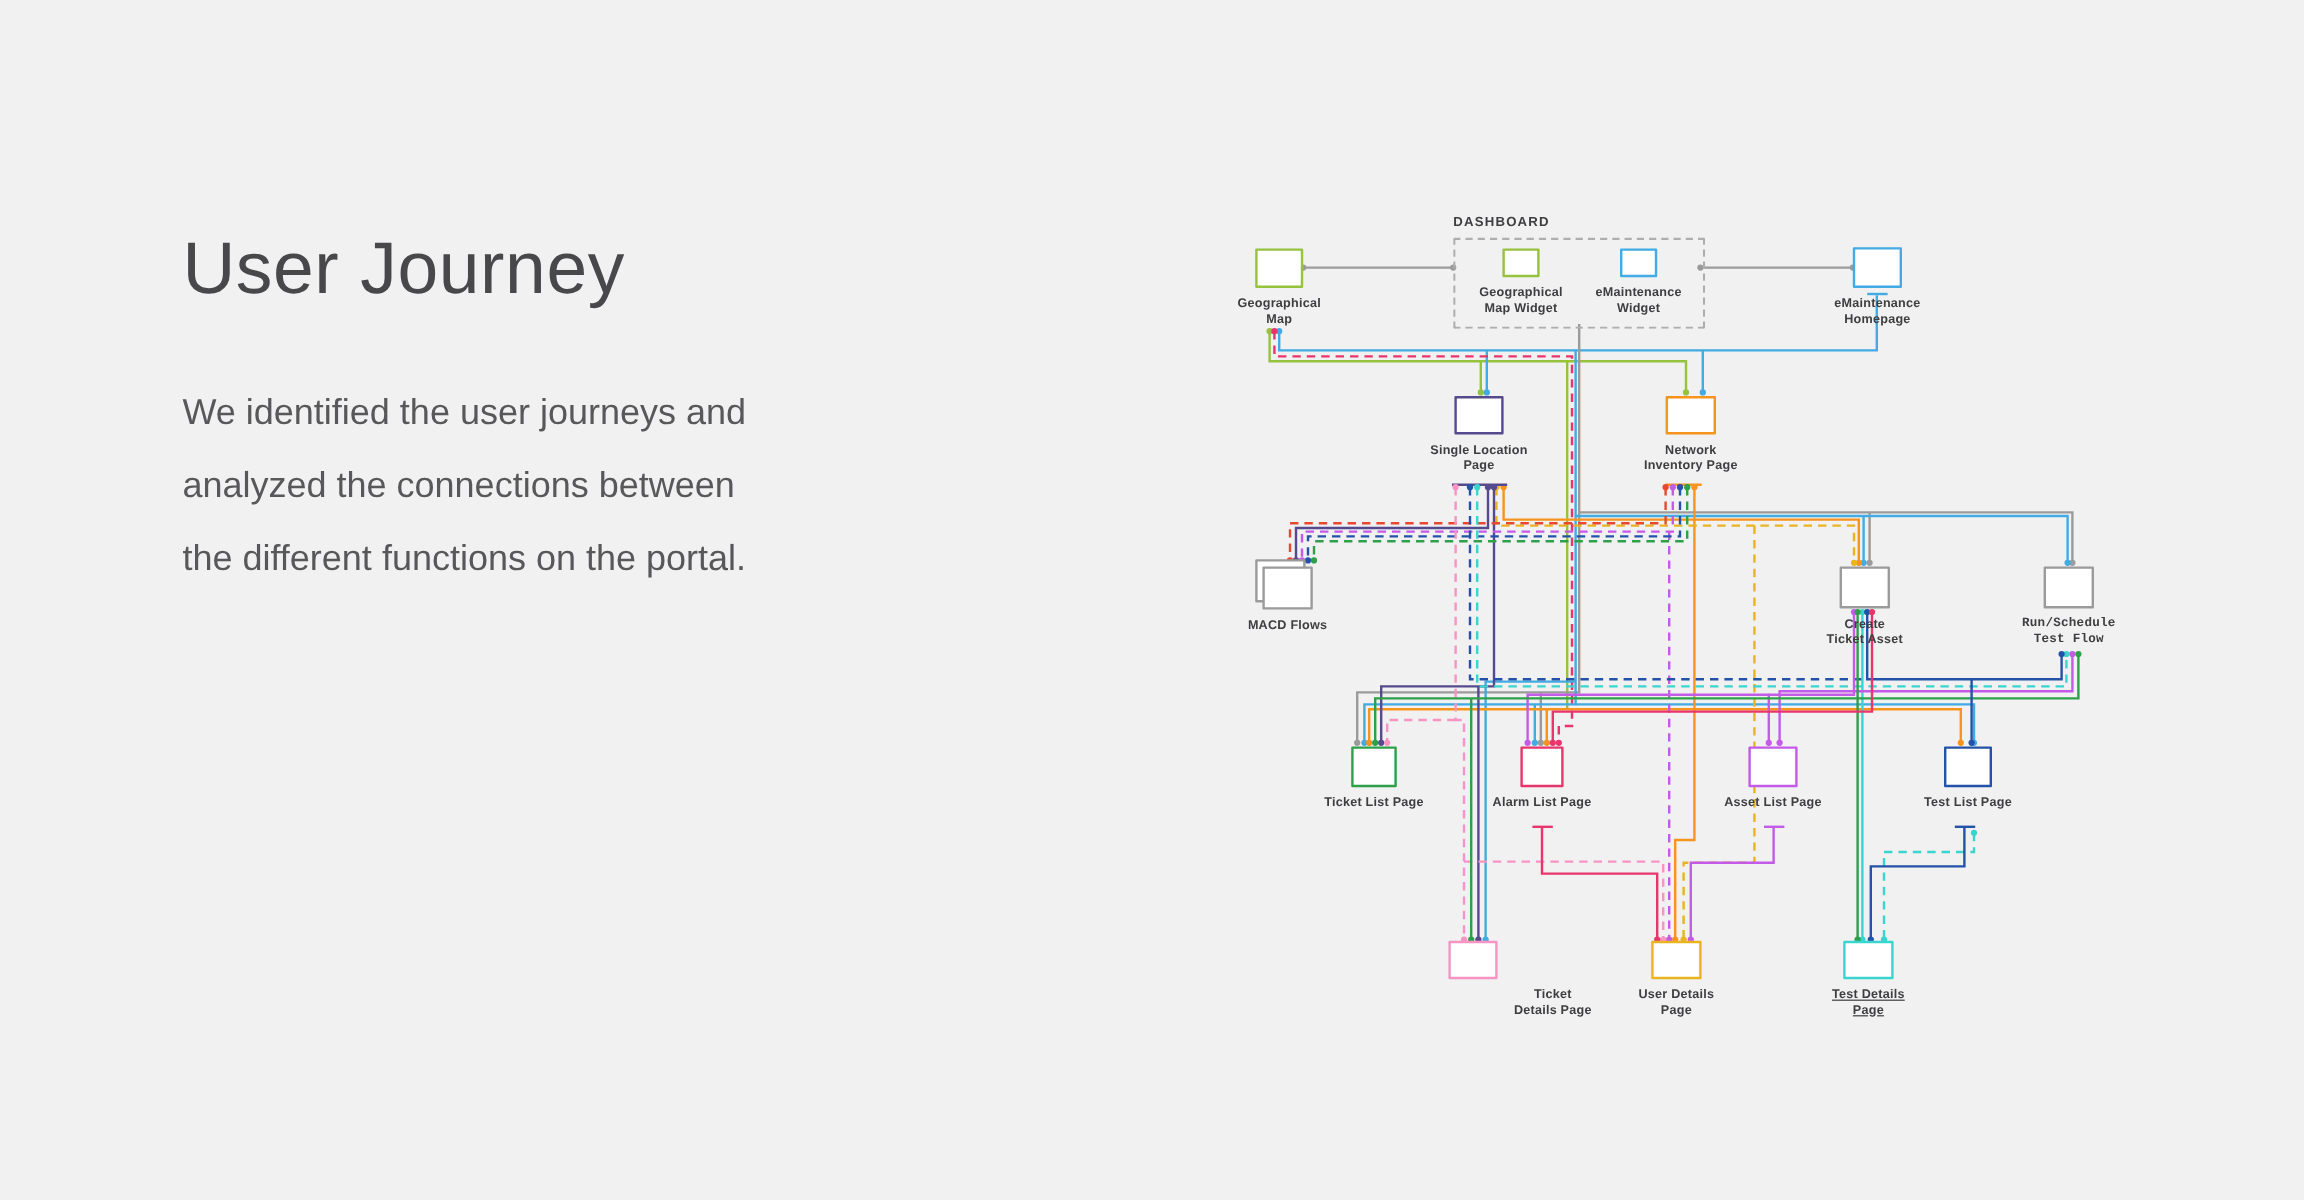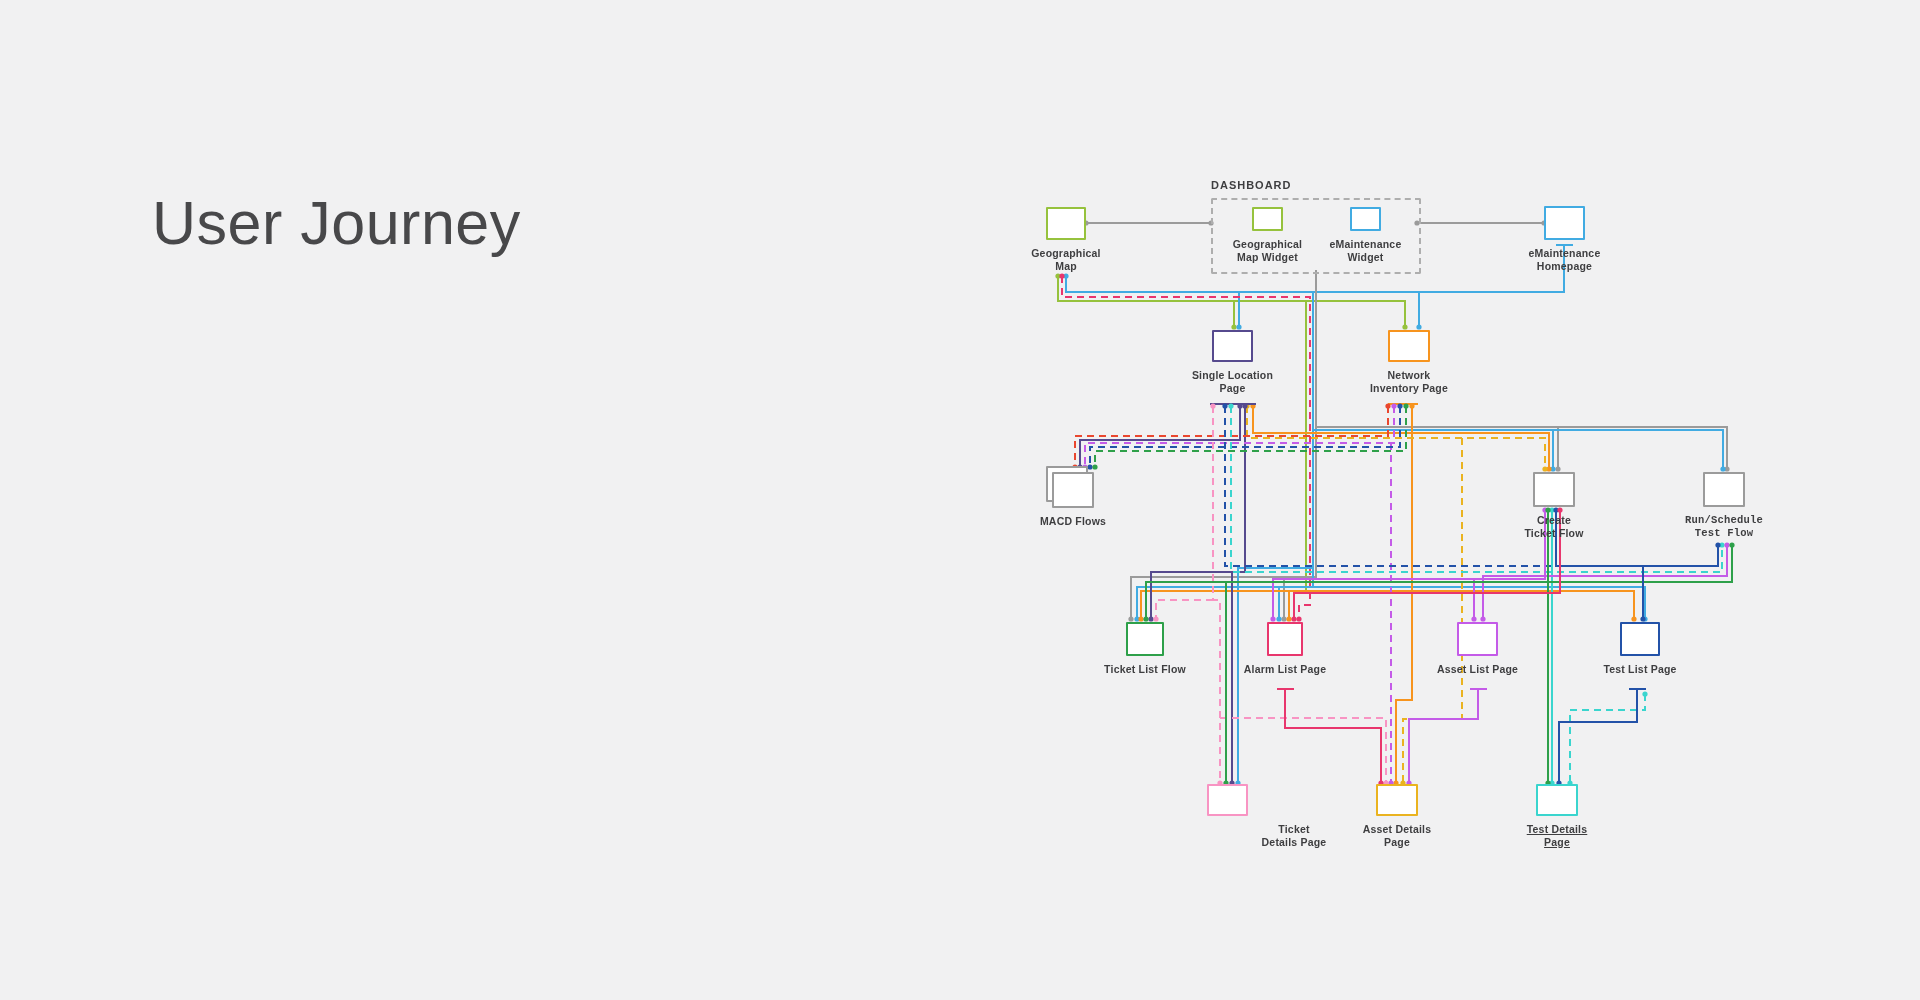--- a/index.html
+++ b/index.html
@@ -41,20 +41,21 @@
     position:absolute;width:120px;text-align:center;
     font-size:10.5px;font-weight:700;color:#3e3e40;
     line-height:1.2;letter-spacing:0.2px;white-space:pre-line;
   }
 </style>
 </head>
 <body>
 
 <div class="left-panel">
   <h1 class="page-title">User Journey</h1>
+  <p class="intro">We identified the user journeys and analyzed the connections between the different functions on the portal.</p>
 </div>
 
 <div class="diagram">
   <svg class="edges-svg" width="1920" height="1000" viewBox="0 0 1920 1000">
       <polyline points="1086,223 1211,223" fill="none" stroke="#9b9b9b" stroke-width="2"></polyline>
       <circle cx="1086" cy="223" r="2.6" fill="#9b9b9b"></circle>
       <circle cx="1211" cy="223" r="2.6" fill="#9b9b9b"></circle>
       <polyline points="1417,223 1544,223" fill="none" stroke="#9b9b9b" stroke-width="2"></polyline>
       <circle cx="1417" cy="223" r="2.6" fill="#9b9b9b"></circle>
       <circle cx="1544" cy="223" r="2.6" fill="#9b9b9b"></circle>
@@ -221,51 +222,51 @@
 Inventory Page</div>
       </div>
       <div class="node">
         <div class="box back" style="left: 1046px; top: 466px; width: 42px; height: 36px; border-color: rgb(155, 155, 155);"></div>
         <div class="box" style="left: 1052px; top: 472px; width: 42px; height: 36px; border-color: rgb(155, 155, 155);"></div>
         <div class="nlabel" style="left: 1013px; top: 515px;">MACD Flows</div>
       </div>
       <div class="node">
         <div class="box" style="left: 1533px; top: 472px; width: 42px; height: 35px; border-color: rgb(155, 155, 155);"></div>
         <div class="nlabel" style="left: 1494px; top: 514px;">Create
-Ticket Flow</div>
+Ticket Asset</div>
       </div>
       <div class="node">
         <div class="box" style="left: 1703px; top: 472px; width: 42px; height: 35px; border-color: rgb(155, 155, 155);"></div>
         <div class="nlabel" style="left: 1664px; top: 514px; font-family: Liberation Mono, monospace;">Run/Schedule
 Test Flow</div>
       </div>
       <div class="node">
         <div class="box" style="left: 1126px; top: 622px; width: 38px; height: 34px; border-color: rgb(46, 160, 74);"></div>
-        <div class="nlabel" style="left: 1085px; top: 663px;">Ticket List Flow</div>
+        <div class="nlabel" style="left: 1085px; top: 663px;">Ticket List Page</div>
       </div>
       <div class="node">
         <div class="box" style="left: 1267px; top: 622px; width: 36px; height: 34px; border-color: rgb(232, 54, 109);"></div>
         <div class="nlabel" style="left: 1225px; top: 663px;">Alarm List Page</div>
       </div>
       <div class="node">
         <div class="box" style="left: 1457px; top: 622px; width: 41px; height: 34px; border-color: rgb(196, 91, 232);"></div>
         <div class="nlabel" style="left: 1417.5px; top: 663px;">Asset List Page</div>
       </div>
       <div class="node">
         <div class="box" style="left: 1620px; top: 622px; width: 40px; height: 34px; border-color: rgb(35, 82, 168);"></div>
         <div class="nlabel" style="left: 1580px; top: 663px;">Test List Page</div>
       </div>
       <div class="node">
         <div class="box" style="left: 1207px; top: 784px; width: 41px; height: 32px; border-color: rgb(248, 148, 195);"></div>
         <div class="nlabel" style="left: 1234px; top: 823px;">Ticket
 Details Page</div>
       </div>
       <div class="node">
         <div class="box" style="left: 1376px; top: 784px; width: 42px; height: 32px; border-color: rgb(234, 179, 32);"></div>
-        <div class="nlabel" style="left: 1337px; top: 823px;">Asset Details
+        <div class="nlabel" style="left: 1337px; top: 823px;">User Details
 Page</div>
       </div>
       <div class="node">
         <div class="box" style="left: 1536px; top: 784px; width: 42px; height: 32px; border-color: rgb(58, 213, 206);"></div>
         <div class="nlabel" style="left: 1497px; top: 823px; text-decoration: underline;">Test Details
 Page</div>
       </div>
     </div>
 </div>
 

